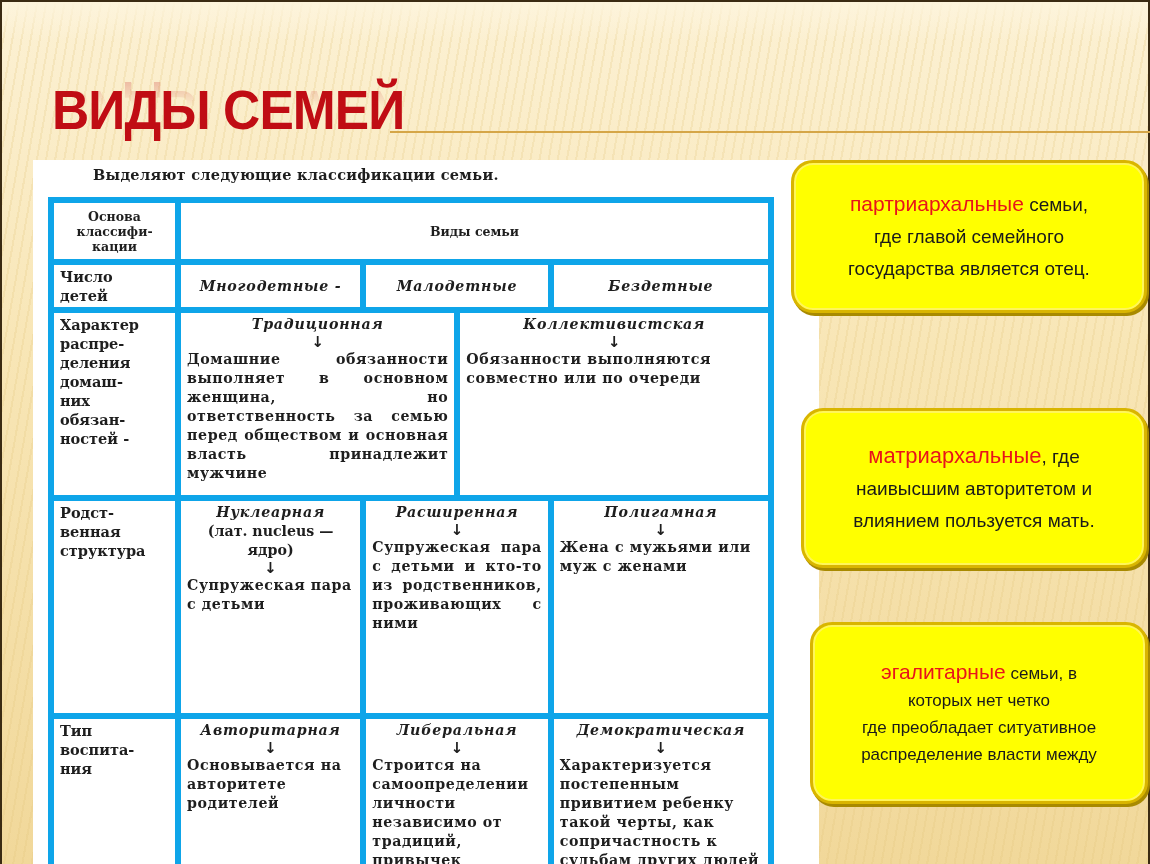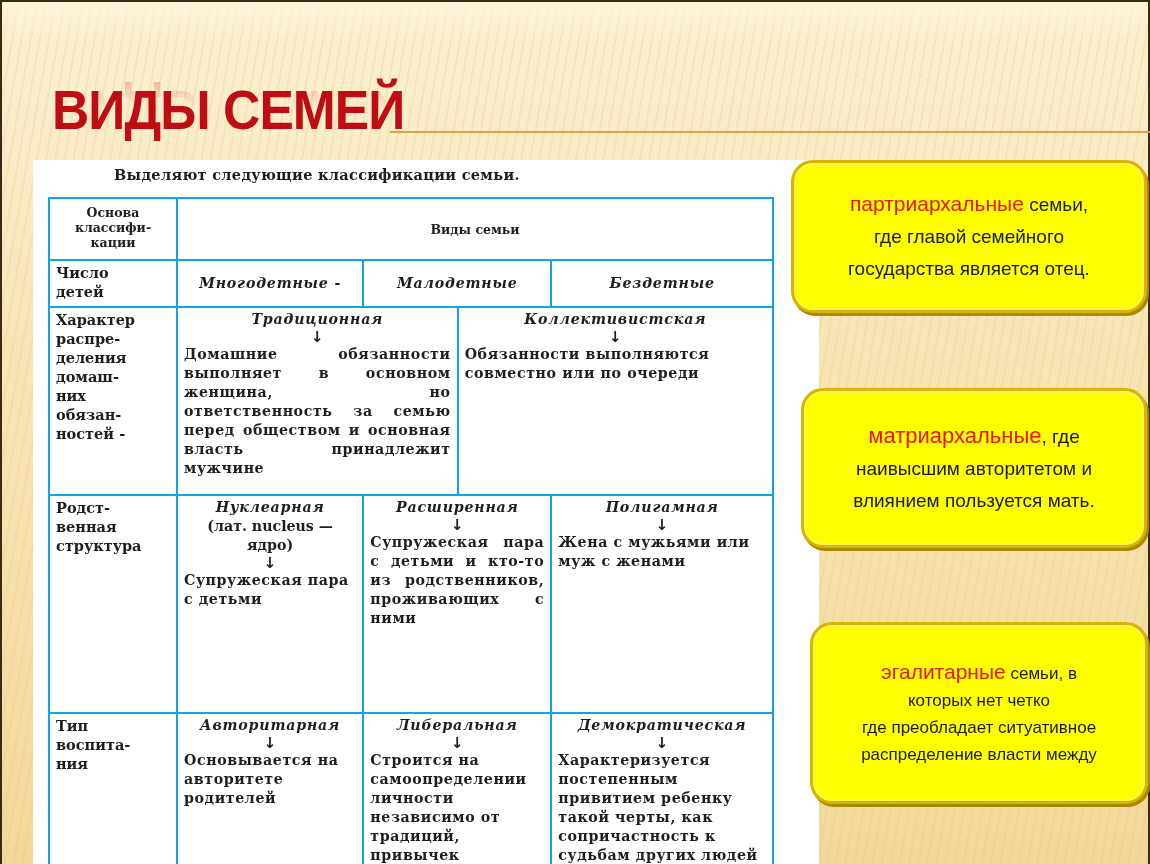--- a/index.html
+++ b/index.html
@@ -47,29 +47,29 @@
   }
 
   .doc {
     position: absolute; left: 33px; top: 160px; width: 786px; height: 704px;
     background: #ffffff;
     font-family: "DejaVu Serif", "Liberation Serif", serif;
     color: #1e1e1e;
   }
   .doc-intro {
     position: absolute; left: 60px; top: 6px;
-    font-size: 14.5px; font-weight: bold; letter-spacing: 0.3px; margin-left: 21px;
+    font-size: 14.5px; font-weight: bold; letter-spacing: 0.3px;
   }
   table.cls {
     position: absolute; left: 15px; top: 37px; width: 726px;
     border-collapse: collapse;
     font-size: 14.2px; font-weight: bold; line-height: 19px;
   }
   table.cls td {
-    border: 2px solid #0ea5e9;
+    border: 6px solid #0ea5e9;
     vertical-align: top;
     padding: 2px 6px;
   }
   .hdr-basis { text-align: center; font-size: 12.5px; line-height: 15px; padding-top: 6px !important; }
   .hdr-types { text-align: center; vertical-align: middle !important; font-size: 12.5px; }
   .basis { font-size: 14.5px; line-height: 19px; }
   .it {
     font-style: italic; text-align: center; display: block;
     letter-spacing: 0.8px;
   }
@@ -89,21 +89,21 @@
     box-shadow: inset 0 0 0 2px #fff55a, 2px 3px 0 #a88a00;
     text-align: center;
     font-family: "Liberation Sans", sans-serif;
     color: #1a1a1a;
     display: flex; flex-direction: column; justify-content: center;
   }
   .callout .line { display: block; white-space: nowrap; }
   .hl { color: #e8141a; }
   .c1 { left: 791px; top: 160px; width: 356px; height: 153px; font-size: 19px; line-height: 32px; }
   .c1 .hl { font-size: 21px; }
-  .c2 { left: 801px; top: 388px; width: 346px; height: 160px; font-size: 19px; line-height: 32px; }
+  .c2 { left: 801px; top: 408px; width: 346px; height: 160px; font-size: 19px; line-height: 32px; }
   .c2 .hl { font-size: 22px; }
   .c3 { left: 810px; top: 622px; width: 338px; height: 182px; font-size: 17px; line-height: 27px; }
   .c3 .hl { font-size: 21px; }
 </style>
 </head>
 <body>
 
 <div class="slide-bg"></div>
 <div class="frame-top"></div>
 <div class="frame-left"></div>

